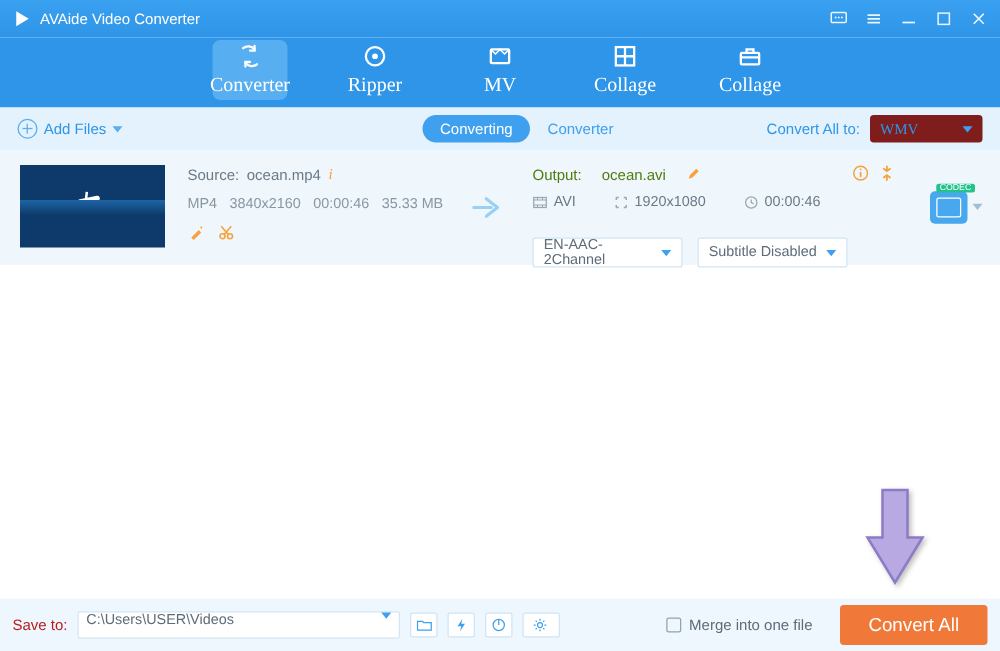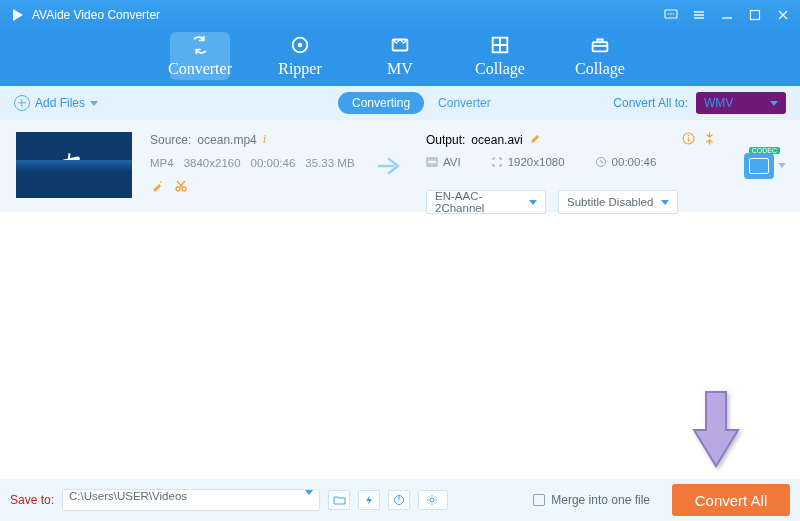--- a/index.html
+++ b/index.html
@@ -28,42 +28,42 @@
   .add-btn .plus::before{left:3px;right:3px;top:50%;height:1.4px;transform:translateY(-50%);}
   .add-btn .plus::after{top:3px;bottom:3px;left:50%;width:1.4px;transform:translateX(-50%);}
   .add-btn .caret{width:0;height:0;border-left:4px solid transparent;border-right:4px solid transparent;border-top:5px solid #58aef1;}
 
   .status-pill{display:flex;margin-left:240px;}
   .status-pill span{height:22px;line-height:22px;font-size:12px;cursor:pointer;}
   .status-pill .p-active{background:#3ea0ee;color:#fff;padding:0 14px;border-radius:11px;}
   .status-pill .p-inactive{color:#3ea0ee;padding:0 14px;}
 
   .convert-all-to{margin-left:auto;display:flex;align-items:center;gap:8px;color:#2e96e8;font-size:12px;}
-  .fmt-select{display:flex;align-items:center;background:#701a75;height:22px;padding:0 8px;border-radius:3px;min-width:90px;justify-content:space-between;cursor:pointer;}
+  .fmt-select{display:flex;align-items:center;background:#7f1d1d;height:22px;padding:0 8px;border-radius:3px;min-width:90px;justify-content:space-between;cursor:pointer;font-family:Liberation Serif, serif;}
   .fmt-select .caret{width:0;height:0;border-left:4px solid transparent;border-right:4px solid transparent;border-top:5px solid #3ea0ee;}
 
   
   .item{height:92px;background:#EFF7FD;padding:12px 16px;display:flex;gap:18px;}
   .thumb{width:116px;height:66px;background:#0d3a6b;position:relative;overflow:hidden;}
   .thumb::after{content:"";position:absolute;left:0;right:0;top:28px;height:12px;background:linear-gradient(#1e65a5,#0d3a6b);}
   .thumb .plane{position:absolute;left:46px;top:26px;width:18px;height:4px;background:#fff;border-radius:2px;transform:rotate(-12deg);} 
   .thumb .plane::before{content:"";position:absolute;left:6px;top:-5px;width:2px;height:12px;background:#fff;transform:rotate(18deg);}
 
   .src-col{flex:0 0 206px;display:flex;flex-direction:column;gap:10px;}
   .src-line{display:flex;align-items:center;gap:6px;color:#6c7a86;}
   .ibtn{color:#f7a23c;font-style:italic;font-family:Georgia,serif;cursor:pointer;}
   .src-meta{display:flex;gap:10px;color:#8a96a0;font-size:11.5px;}
   .src-tools{display:flex;gap:10px;}
   .tool-ic{width:14px;height:14px;cursor:pointer;}
 
   .arrow-col{flex:0 0 34px;display:flex;align-items:center;justify-content:center;}
   .big-arrow{color:#9bd0f6;}
 
   .out-col{flex:1;display:flex;flex-direction:column;gap:6px;}
-  .out-line{display:flex;align-items:center;gap:6px;color:#000000;}
+  .out-line{display:flex;align-items:center;gap:16px;color:#4d7c0f;}
   .out-line .pen{color:#f7a23c;cursor:pointer;}
   .out-icons{margin-left:auto;display:flex;gap:8px;color:#f5a23c;}
   .spec-row{display:flex;align-items:center;gap:30px;color:#6c7a86;font-size:11.5px;margin-top:2px;}
   .spec-row span{display:flex;align-items:center;gap:5px;}
   .spec-row svg{color:#9aa6af;}
   .sel-row{display:flex;gap:12px;margin-top:16px;}
   .dd{height:24px;background:#fff;border:1px solid #cfe5f6;display:flex;align-items:center;justify-content:space-between;padding:0 8px;font-size:11.5px;color:#5d6c78;border-radius:2px;cursor:pointer;}
   .dd .caret{width:0;height:0;border-left:4px solid transparent;border-right:4px solid transparent;border-top:5px solid #3ea0ee;}
 
   .codec-col{flex:0 0 50px;display:flex;flex-direction:column;align-items:center;justify-content:center;gap:2px;}

